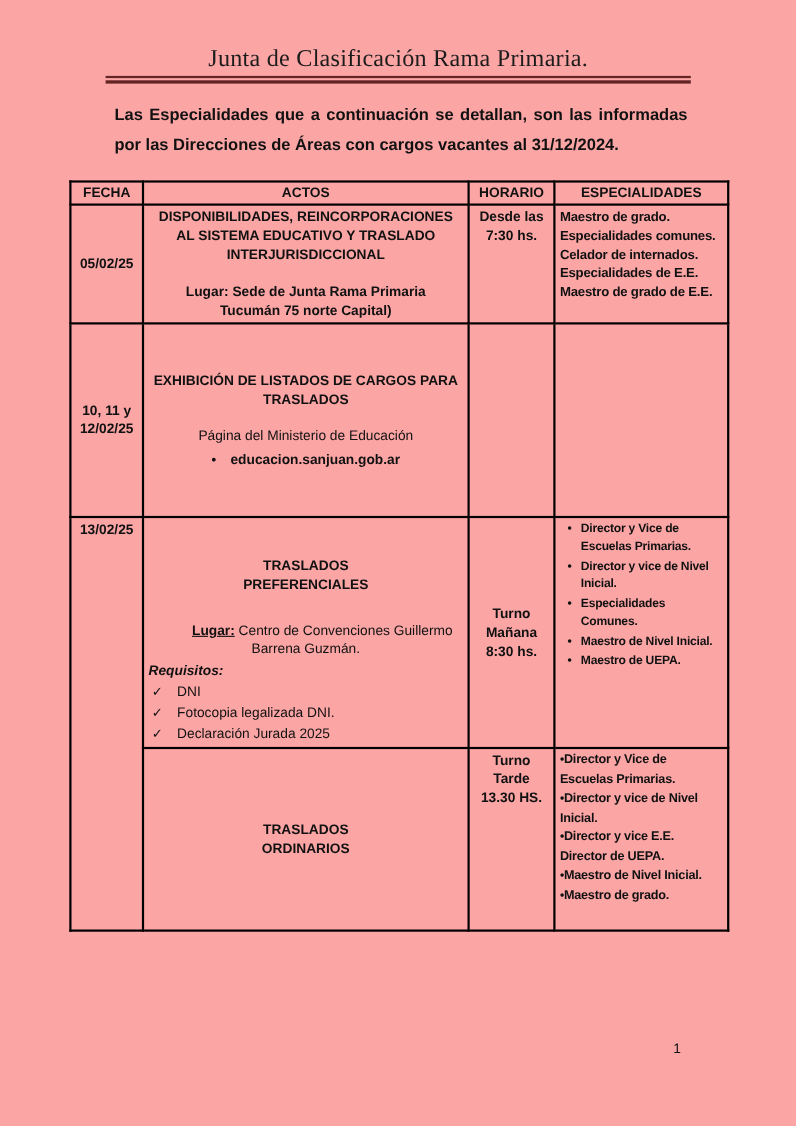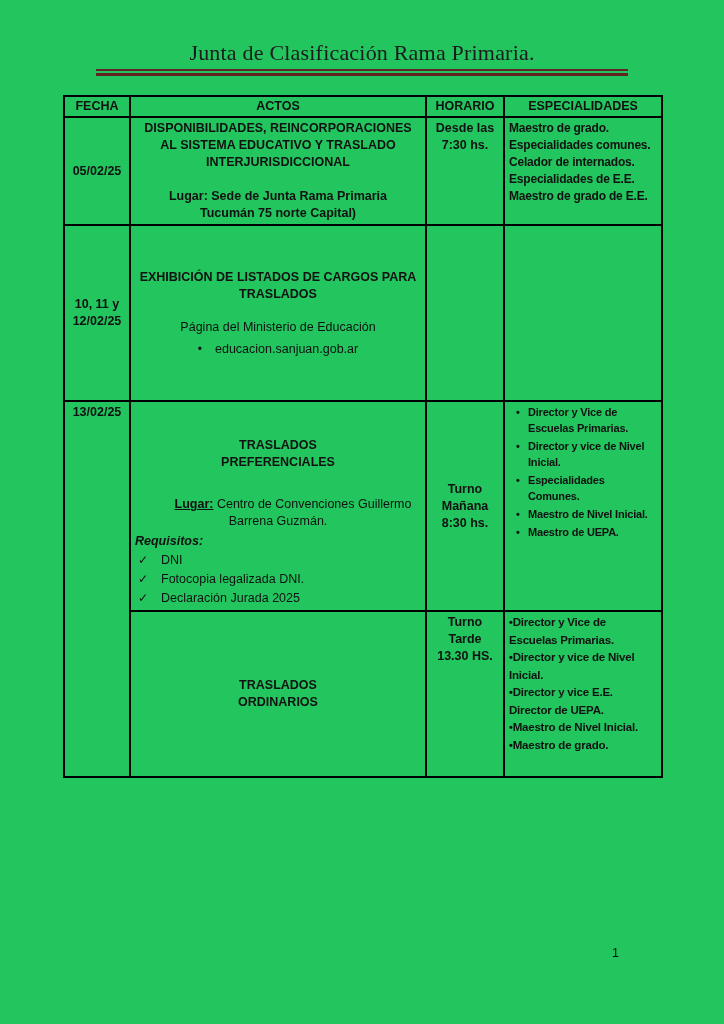--- a/index.html
+++ b/index.html
@@ -2,21 +2,21 @@
 <html><head>
 <meta charset="utf-8">
 <style>
   * { box-sizing: border-box; }
   html, body { margin: 0; padding: 0; background: #e8e8e8; }
   .page {
     position: relative;
     width: 724px;
     height: 1024px;
     margin: 0 auto;
-    background: #22c55e;
+    background: #fca5a5;
     font-family: "Liberation Sans", sans-serif;
     color: #111111;
     overflow: hidden;
   }
   
   .doc-title {
     margin: 0;
     padding-top: 40px;
     text-align: center;
     font-family: "Liberation Serif", serif;
@@ -84,21 +84,21 @@
   .horario-cell { text-align: center; font-weight: bold; padding-top: 3px; }
   .esp1 { padding: 1px 2px 0 2px; }
   .esp1 .esp1-line {
     font-weight: bold; font-size: 12px; letter-spacing: -0.2px; line-height: 17px;
   }
 
   
   .r2-actos { text-align: center; }
   .r2-actos .actos-head { font-weight: bold; margin: 0 auto; max-width: 292px; }
   .r2-actos .r2-sub { margin-top: 16px; font-weight: normal; }
-  .r2-actos .r2-bullet-line { margin-top: 5px; font-weight: normal; }
+  .r2-actos .r2-bullet-line { margin-top: 5px; font-weight: bold; }
   .r2-bullet-line .disc { display: inline-block; margin-right: 13px; font-size: 12px; }
 
   
   .r3-actos { padding: 0 6px; }
   .r3-title { text-align: center; font-weight: bold; margin-top: 33px; }
   .r3-lugar { text-align: center; margin: 25px 8px 0; font-weight: normal; }
   .r3-lugar .lugar-label { font-weight: bold; text-decoration: underline; margin-left: 30px; }
   .r3-req-label { font-weight: bold; margin-top: 3px; font-style: italic; }
   .check-list { margin: 1px 0 0; }
   .check-item { display: flex; font-weight: normal; line-height: 19px; }
@@ -134,20 +134,21 @@
 <div class="page">
 
   <h1 class="doc-title">Junta de Clasificación Rama Primaria.</h1>
   <div class="title-rule">
     <div class="rule-thin"></div>
     <div class="rule-gap"></div>
     <div class="rule-thick"></div>
   </div>
 
 
+  <p class="intro">Las Especialidades que a continuación se detallan, son las informadas por las Direcciones de Áreas con cargos vacantes al 31/12/2024.</p>
 
   <table class="schedule">
     <colgroup>
       <col style="width:66px">
         <col style="width:296px">
         <col style="width:78px">
         <col style="width:158px">
     </colgroup>
     <thead>
       <tr>

